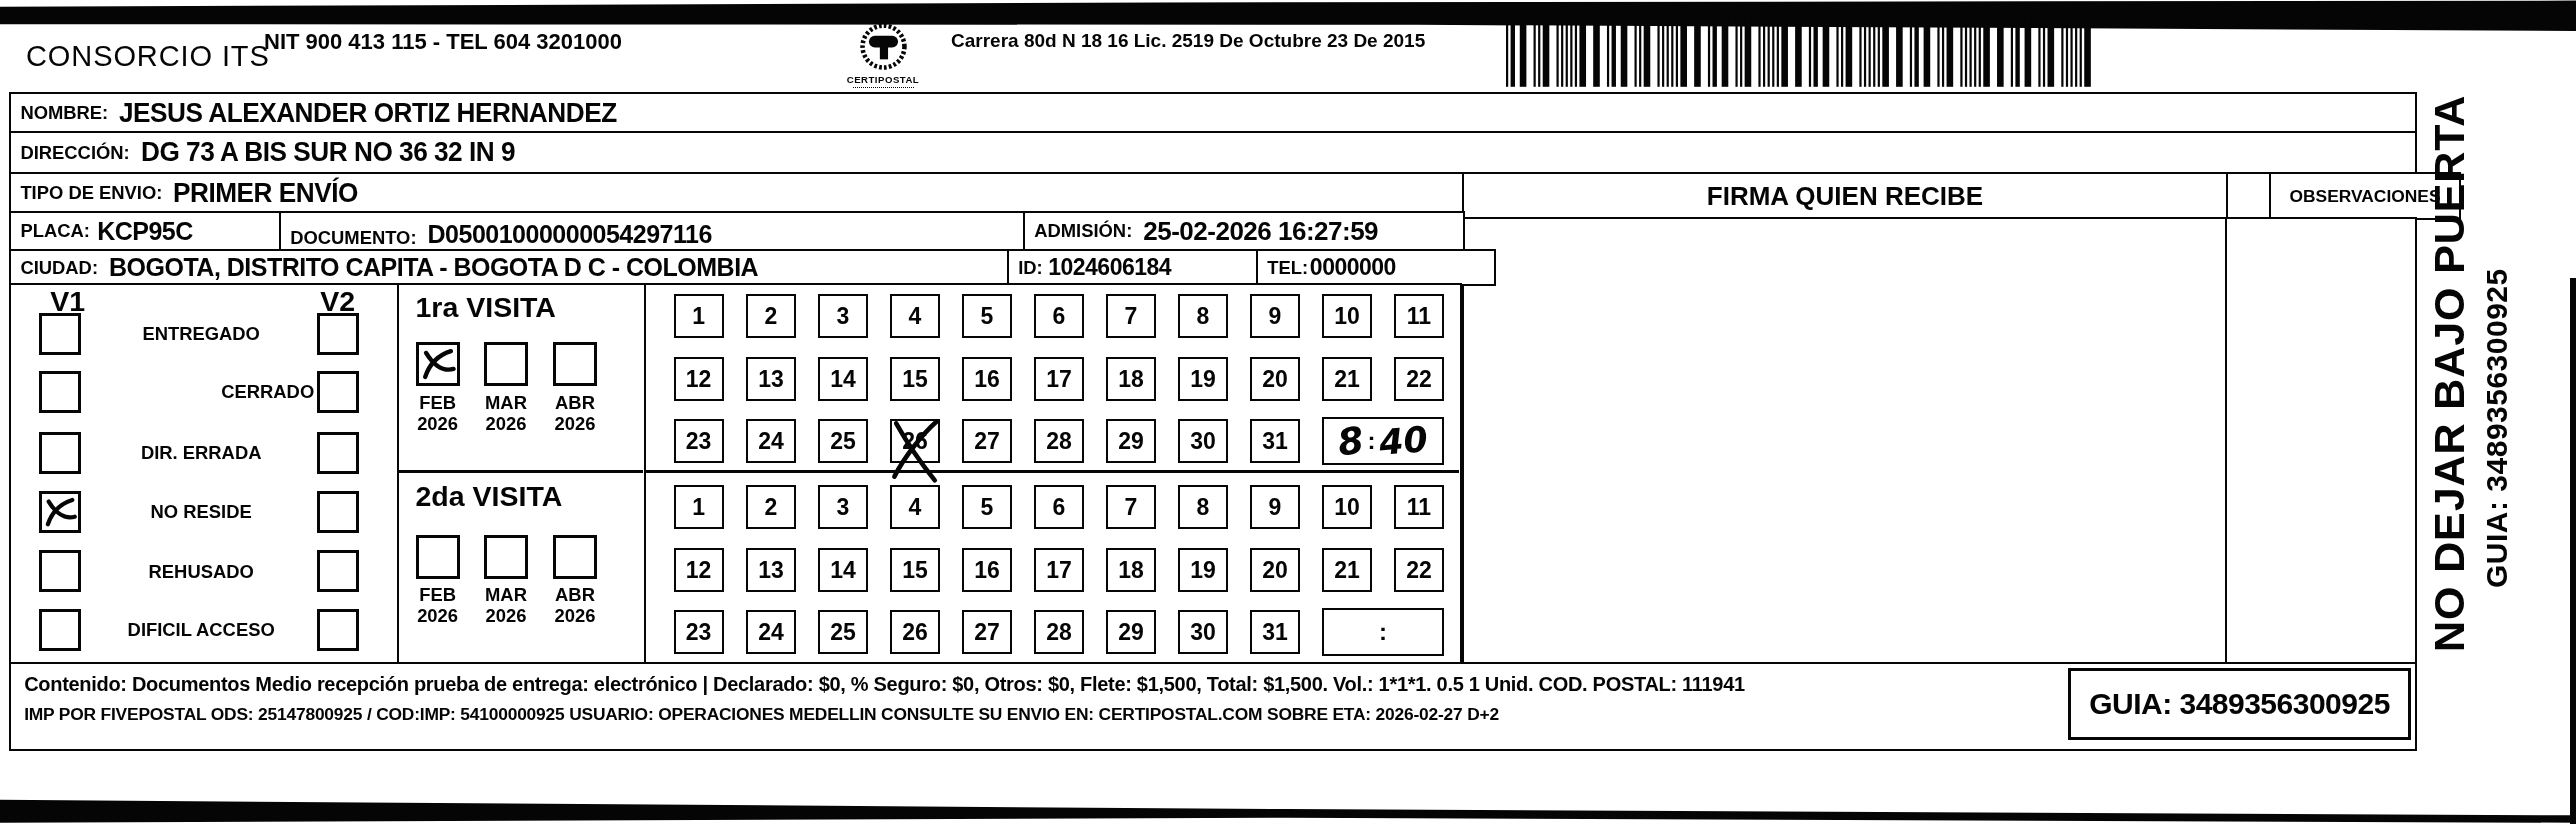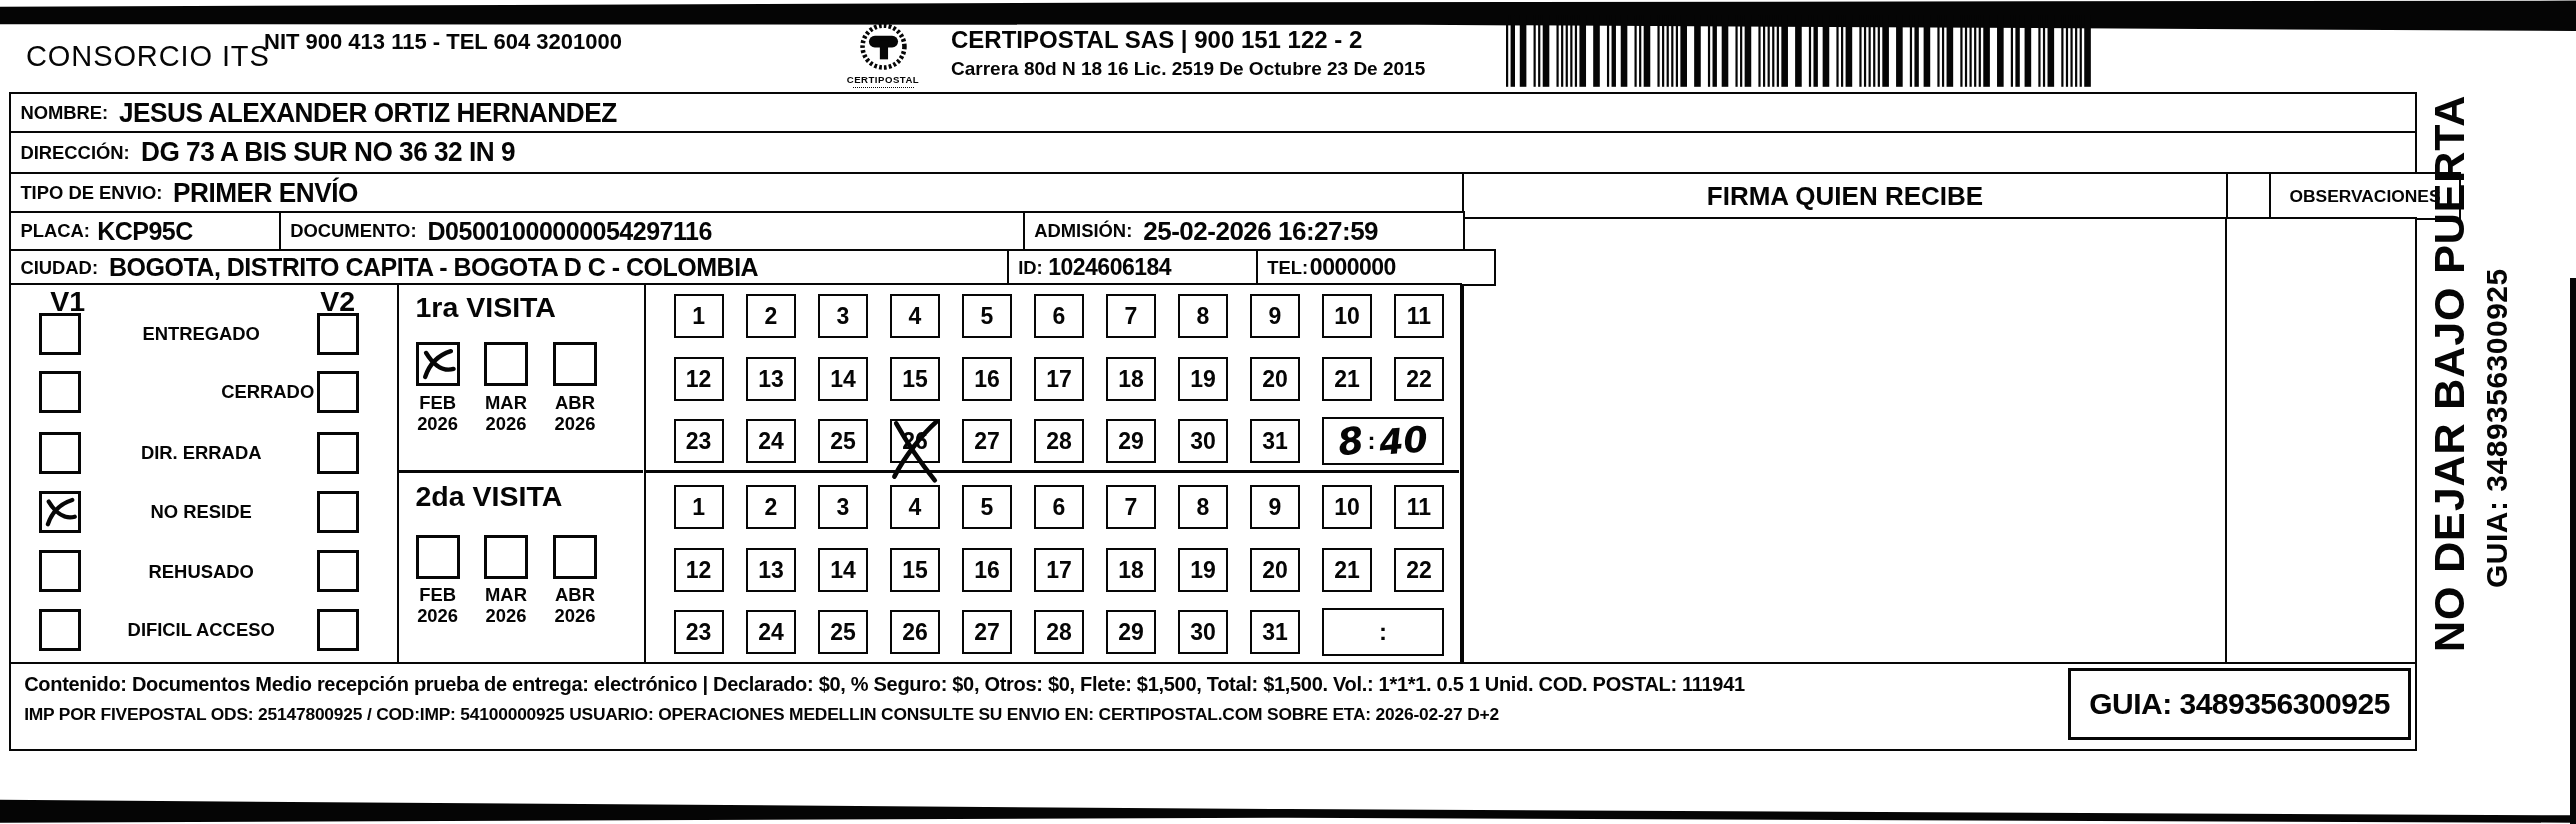--- a/index.html
+++ b/index.html
@@ -50,21 +50,20 @@
         <circle cx="30" cy="27" r="23" fill="none" stroke="#060606" stroke-width="5" stroke-dasharray="3 2.4"></circle>
         <rect x="14" y="15" width="32" height="13" rx="6.5" fill="#060606"></rect>
         <rect x="26" y="20" width="9" height="21" fill="#060606"></rect>
       </svg>
     </span>
     <div style="font-size:9.6px;font-weight:700;letter-spacing:0.5px;margin-top:-1.8px;">CERTIPOSTAL</div>
     <div style="margin:1.8px auto 0;width:61px;border-top:1.8px dotted #060606;"></div>
   </div>
 
   <div class="abs" style="left:951px;top:26px;white-space:nowrap;">
-    <div style="font-size:24px;font-weight:700;">CERTIPOSTAL SAS | 900 151 122 - 2</div>
     <div style="font-size:19px;font-weight:700;margin-top:3.7px;">Carrera 80d N 18 16  Lic. 2519 De Octubre 23 De 2015</div>
   </div>
 
   <div class="abs" style="left:1506px;top:14.7px;width:592px;height:72px;">
     <svg id="barcode-svg" width="592" height="72" viewBox="0 0 645 78">
         <rect x="0" y="0" width="2.4" height="78" fill="#050505"></rect>
         <rect x="5" y="0" width="4.8" height="78" fill="#050505"></rect>
         <rect x="15" y="0" width="7.199999999999999" height="78" fill="#050505"></rect>
         <rect x="30" y="0" width="2.4" height="78" fill="#050505"></rect>
         <rect x="35" y="0" width="2.4" height="78" fill="#050505"></rect>
@@ -165,21 +164,21 @@
     <span class="lbl-s" style="font-size:17.4px;">OBSERVACIONES</span>
   </div>
 
   <div class="cell" style="left:1462px;top:217px;width:766px;height:448px;"></div>
   <div class="cell" style="left:2225px;top:217px;width:192px;height:448px;"></div>
 
   <div class="cell rowflex" style="left:9.2px;top:211px;width:273px;height:40px;gap:7.3px;">
     <span class="lbl">PLACA:</span>
     <span class="val-m">KCP95C</span>
   </div>
-  <div class="cell rowflex" style="left:279px;top:211px;width:747px;height:40px;">
+  <div class="cell rowflex" style="left:279px;top:211px;width:747px;height:40px;align-items:flex-end;">
     <span class="lbl">DOCUMENTO:</span>
     <span class="val-m">D05001000000054297116</span>
   </div>
   <div class="cell rowflex" style="left:1023px;top:211px;width:442px;height:40px;">
     <span class="lbl">ADMISIÓN:</span>
     <span class="val-m" style="font-size:26px;text-align:center;">25-02-2026 16:27:59</span>
   </div>
 
   <div class="cell rowflex" style="left:9.2px;top:249px;width:1000px;height:37px;">
     <span class="lbl">CIUDAD:</span>

